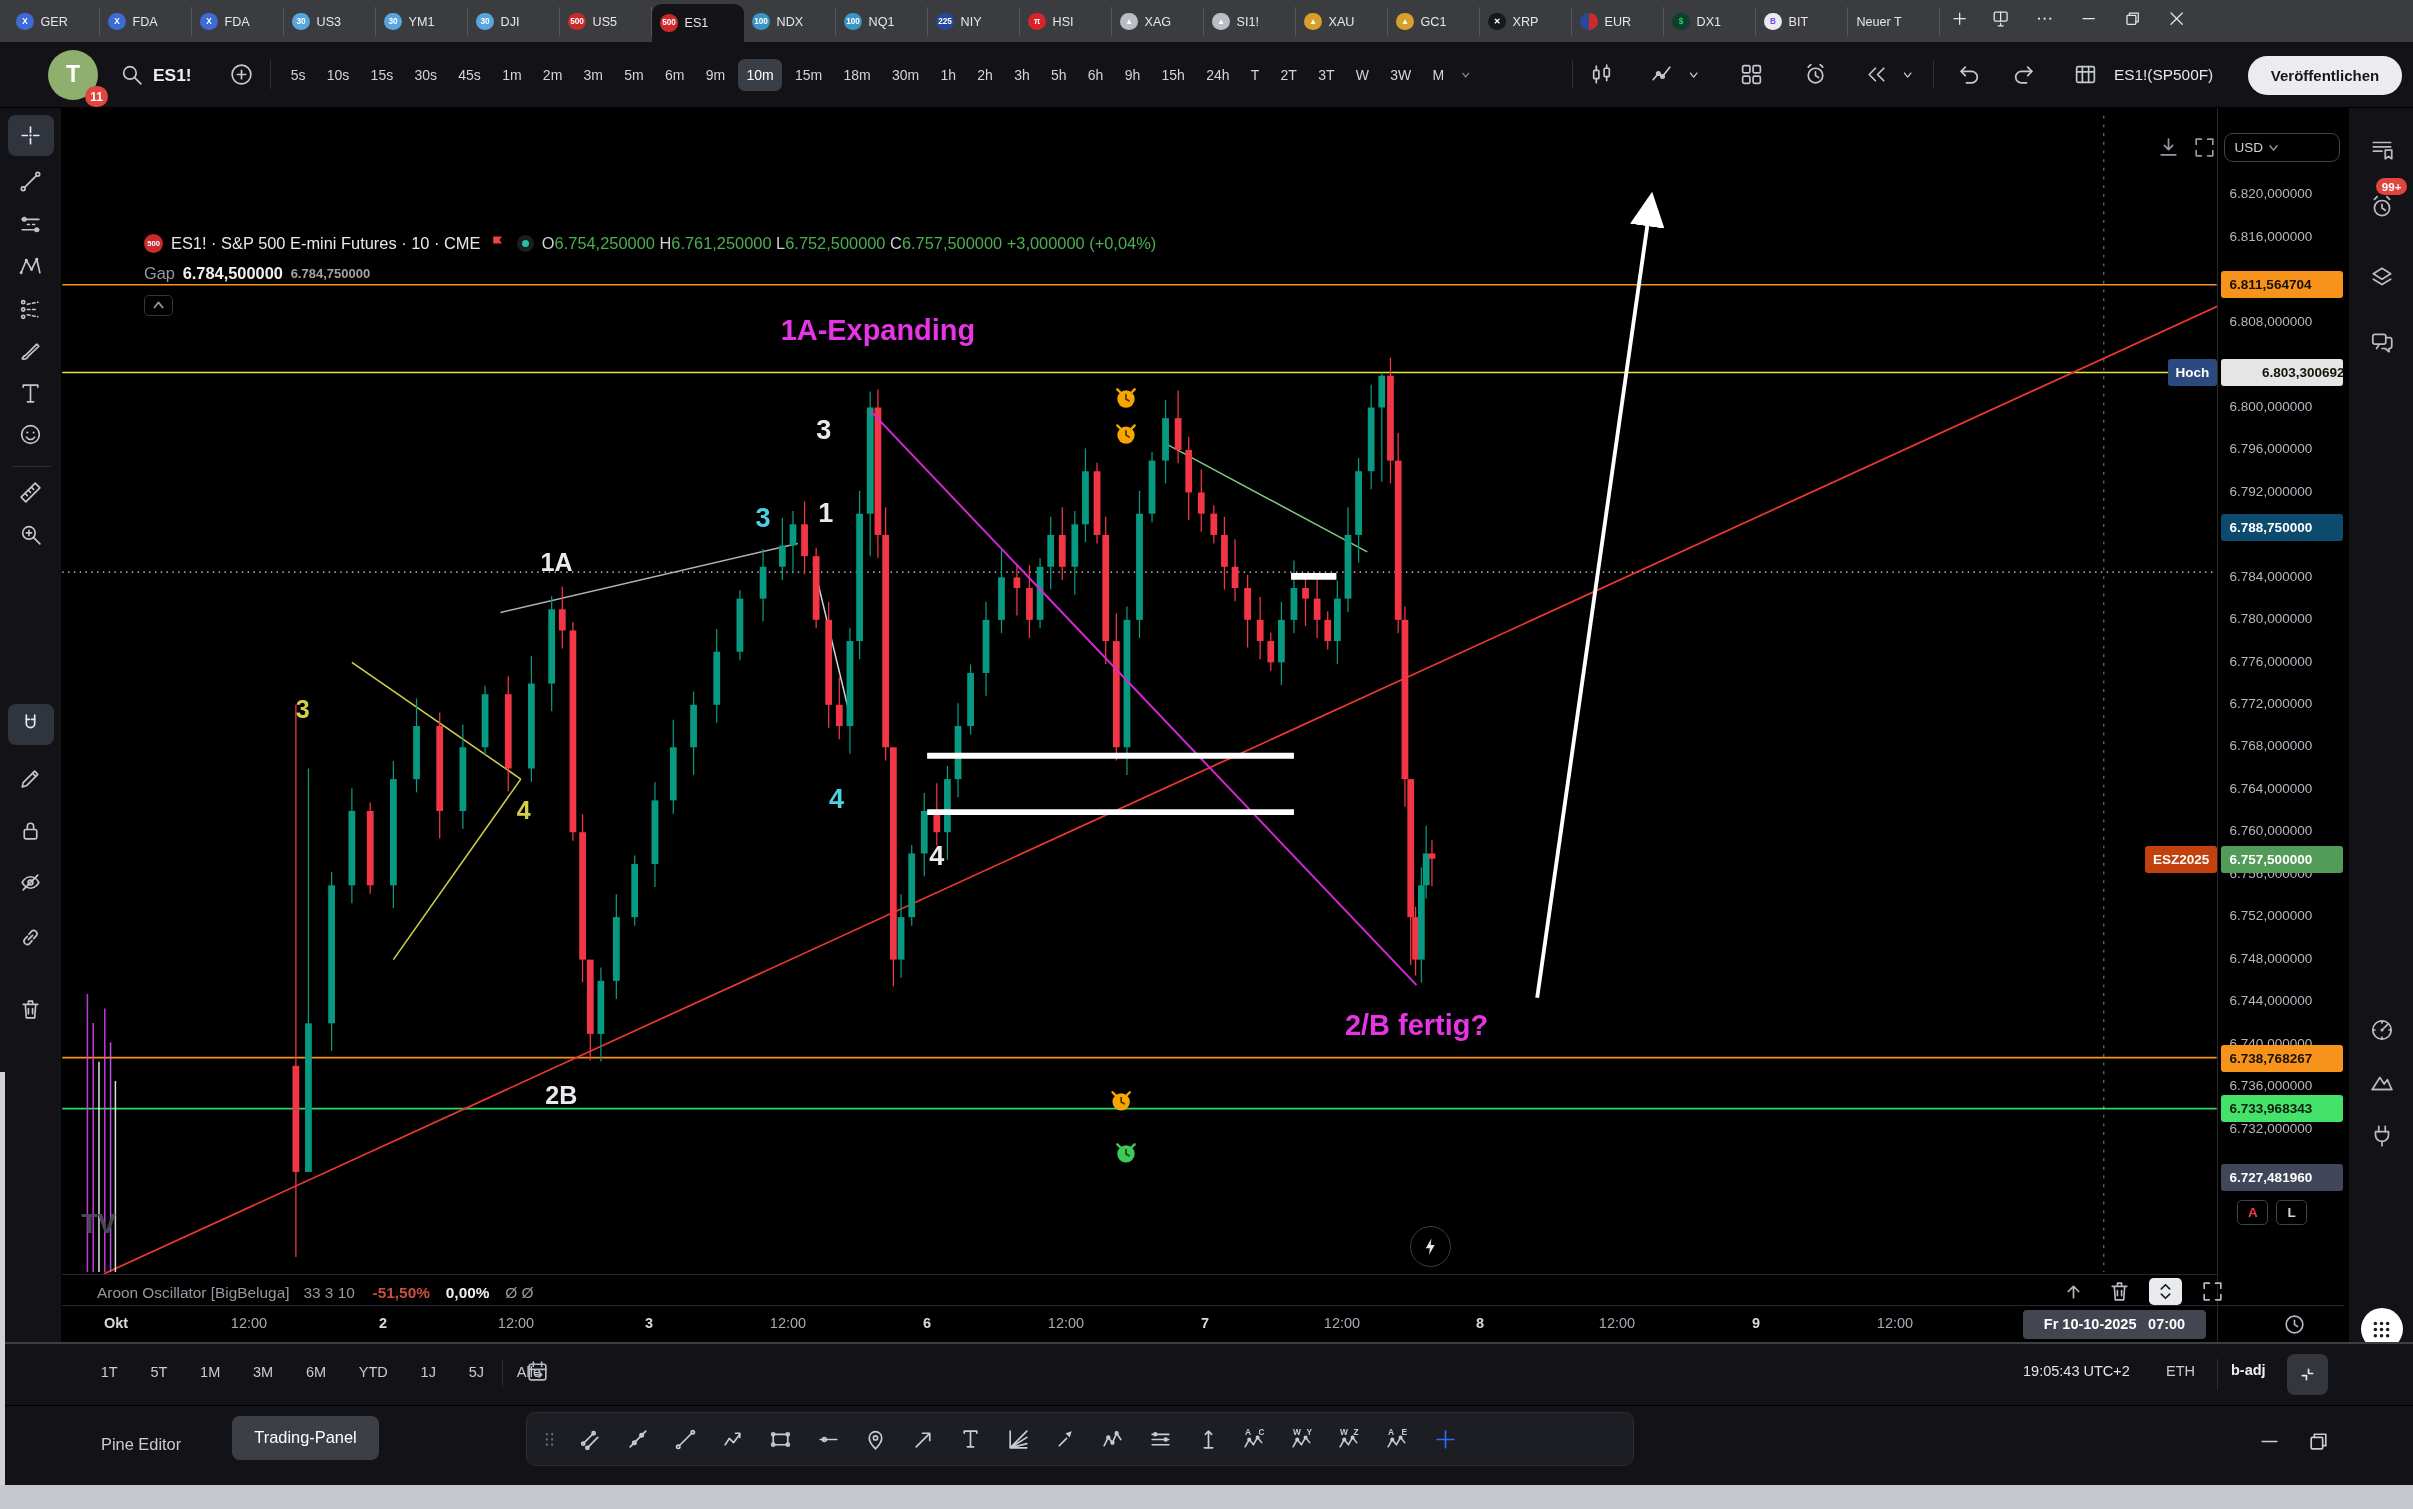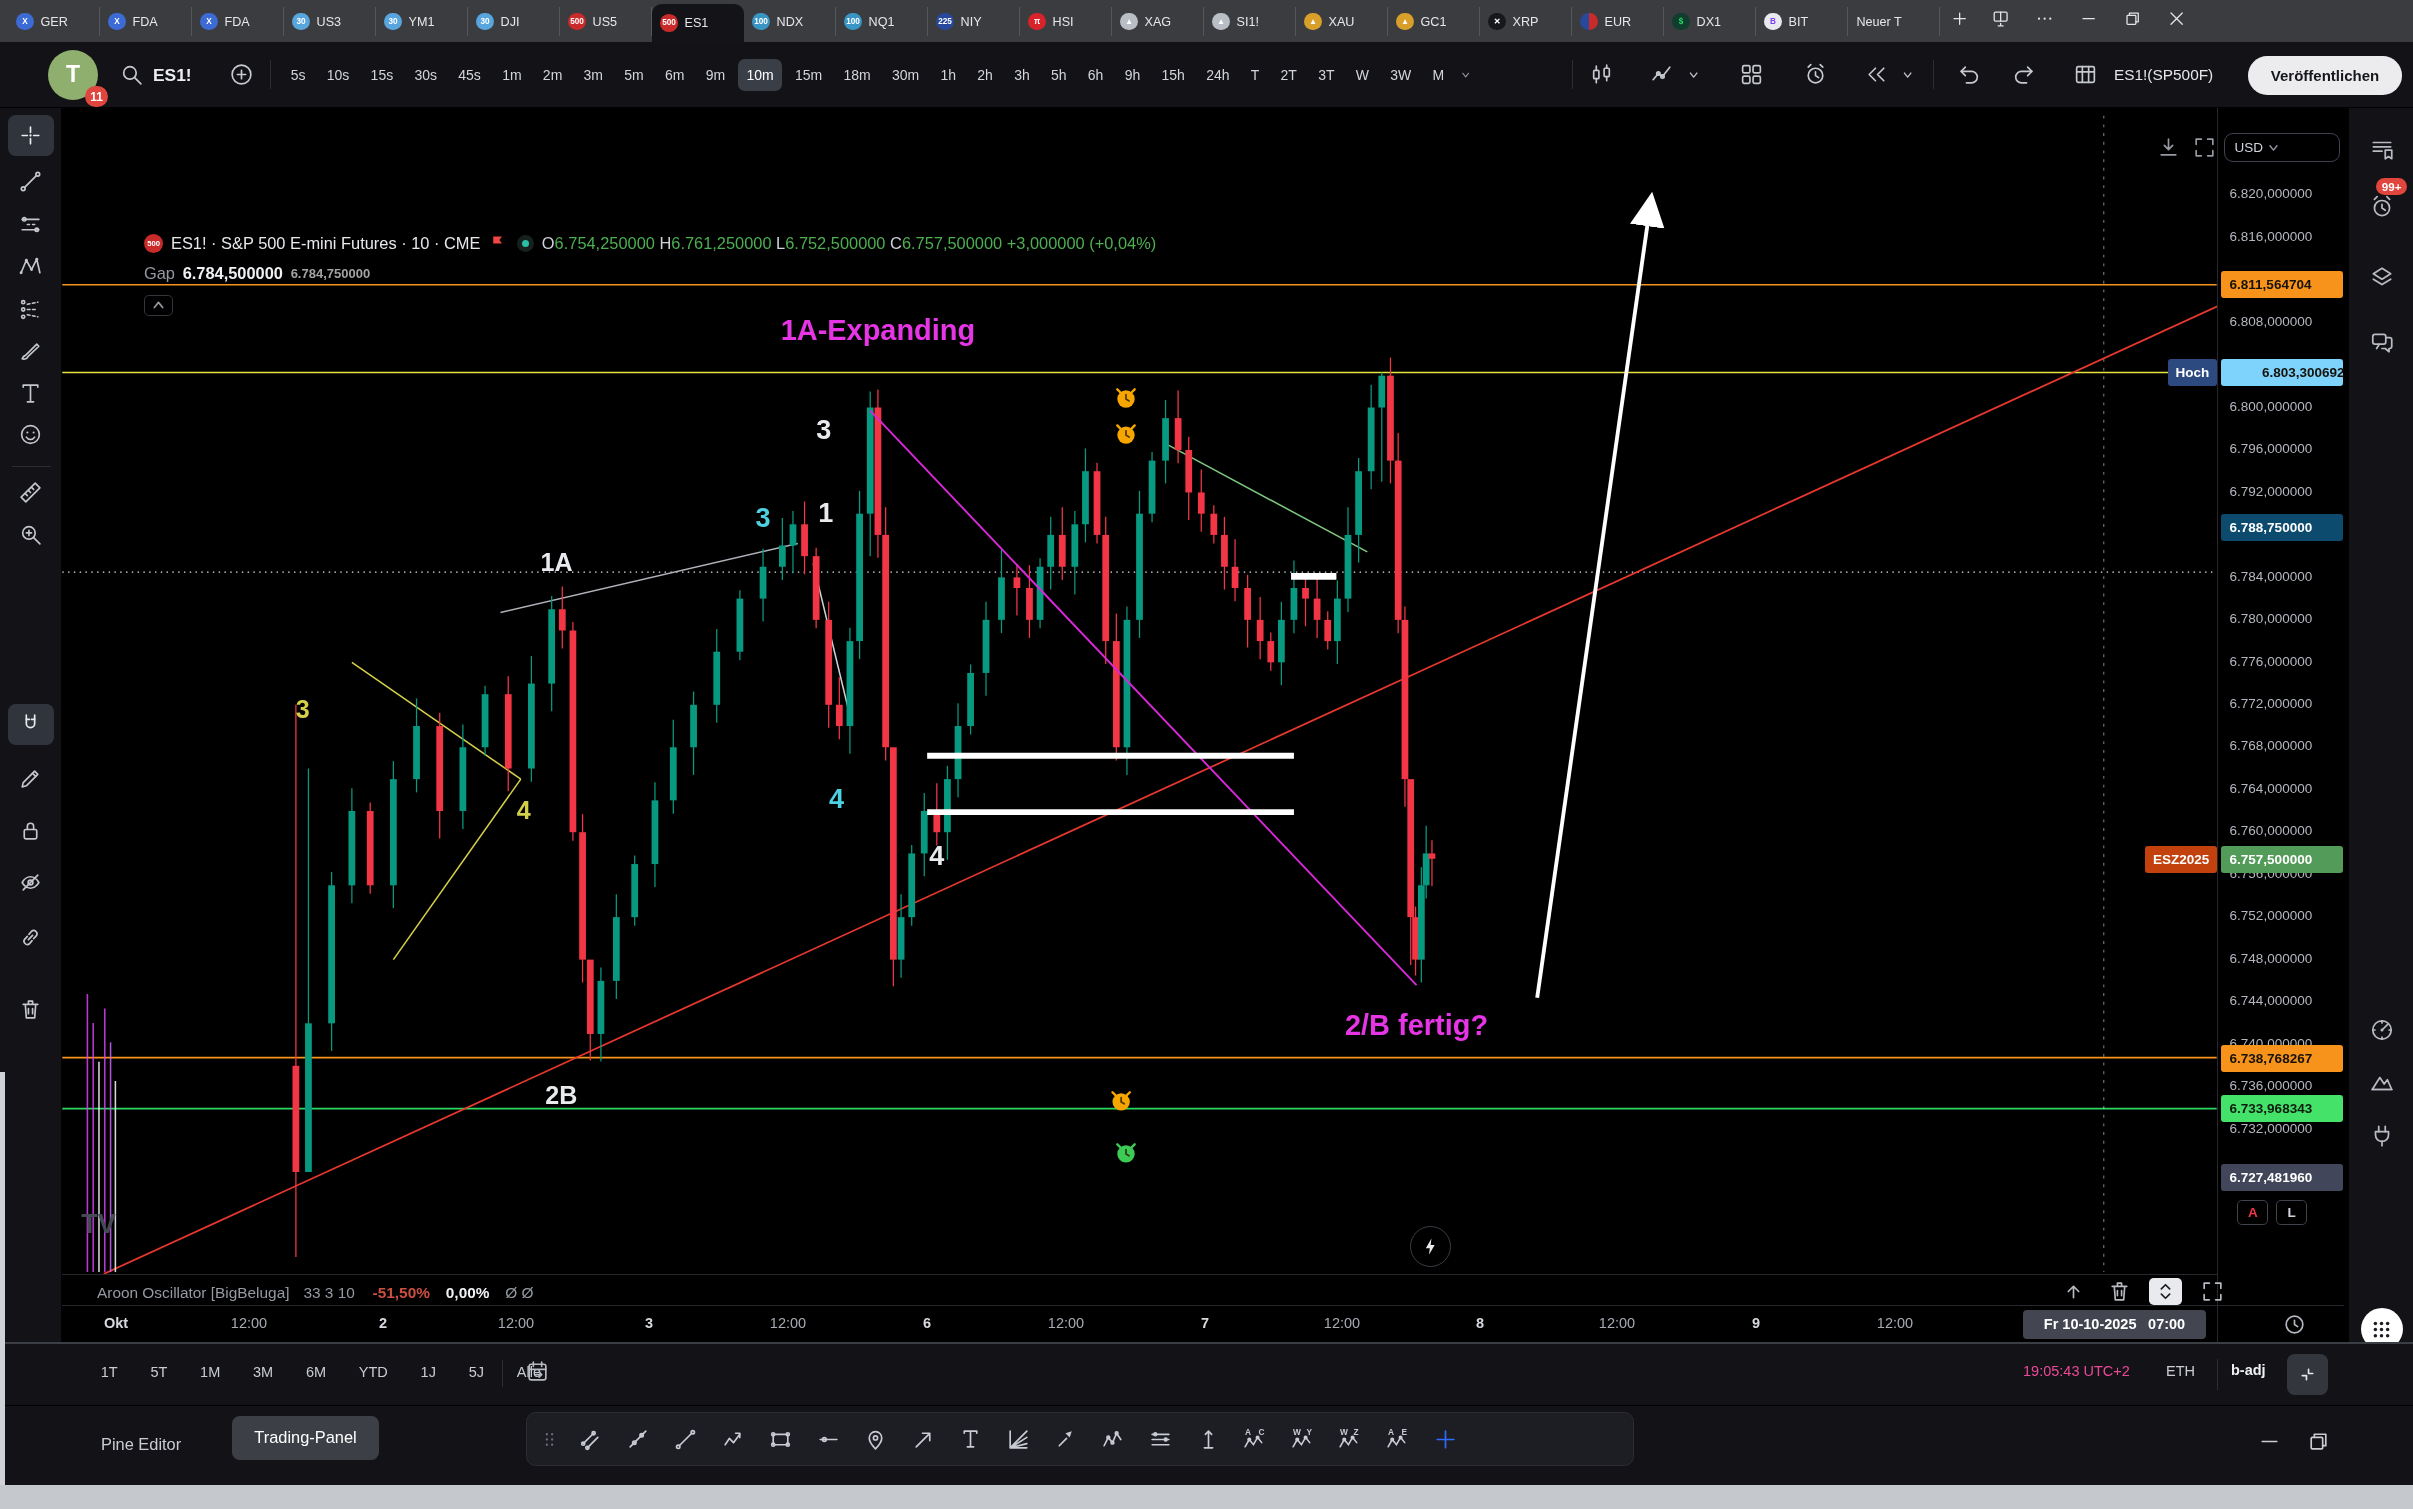--- a/index.html
+++ b/index.html
@@ -717,21 +717,21 @@
       <div class="ptick" style="top: 673px;">6.764,000000</div>
       <div class="ptick" style="top: 715px;">6.760,000000</div>
       <div class="ptick" style="top: 758px;">6.756,000000</div>
       <div class="ptick" style="top: 800px;">6.752,000000</div>
       <div class="ptick" style="top: 843px;">6.748,000000</div>
       <div class="ptick" style="top: 885px;">6.744,000000</div>
       <div class="ptick" style="top: 928px;">6.740,000000</div>
       <div class="ptick" style="top: 970px;">6.736,000000</div>
       <div class="ptick" style="top: 1013px;">6.732,000000</div>
       <div class="pbadge" style="top: 163px; background: rgb(247, 147, 26); color: rgb(21, 18, 10);">6.811,564704</div>
-      <div class="pbadge" style="top: 251px; background: #7dd3fc; color: rgb(21, 18, 10); padding-left: 41px;">6.803,300692</div>
+      <div class="pbadge" style="top: 251px; background: #e5e5e5; color: rgb(21, 18, 10); padding-left: 41px;">6.803,300692</div>
       <div class="pbadge" style="top: 406px; background: #0c4a6e; color: rgb(255, 255, 255);">6.788,750000</div>
       <div class="pbadge" style="top: 738px; background: rgb(83, 155, 88); color: rgb(255, 255, 255);">6.757,500000</div>
       <div class="pbadge" style="top: 937px; background: rgb(247, 147, 26); color: rgb(21, 18, 10);">6.738,768267</div>
       <div class="pbadge" style="top: 987px; background: rgb(69, 226, 105); color: rgb(12, 28, 14);">6.733,968343</div>
       <div class="pbadge" style="top: 1056px; background: rgb(66, 70, 90); color: rgb(255, 255, 255);">6.727,481960</div>
       <div style="position: absolute; left: 19.3px; top: 1092px; width: 31px; height: 25px; border: 1px solid rgb(63, 67, 78); border-radius: 4.8px; display: flex; align-items: center; justify-content: center; font-size: 13.5px; font-weight: bold; color: rgb(242, 54, 69);">A</div>
       <div style="position: absolute; left: 58px; top: 1092px; width: 31px; height: 25px; border: 1px solid rgb(63, 67, 78); border-radius: 4.8px; display: flex; align-items: center; justify-content: center; font-size: 13.5px; font-weight: bold; color: rgb(209, 212, 220);">L</div>
     </div>
 
   <div id="rsidebar" class="abs">
@@ -874,21 +874,21 @@
         <div class="rng">1J</div>
         <div class="rng">5J</div>
         <div class="rng">Alle</div>
       </div>
     <div class="abs" style="left:502px;top:16.4px;width:1px;height:27px;background:#2c2e34"></div>
     <div class="abs" style="left:525px;top:15.4px;width:29px;height:29px;color:#b7bac1"><svg viewBox="0 0 24 24" width="25" height="25" fill="none" stroke="currentColor" stroke-width="1.6" stroke-linecap="round" stroke-linejoin="round">
           <rect x="4" y="5" width="16" height="15" rx="2"></rect>
           <path d="M8 3v4M16 3v4M4 10h16"></path>
           <path d="M10 15h6M13.5 12.5L16 15l-2.5 2.5"></path>
         </svg></div>
-    <div class="abs nowrap" style="left:2023px;top:19.3px;font-size:14.5px;color:#ec4899">19:05:43 UTC+2</div>
+    <div class="abs nowrap" style="left:2023px;top:19.3px;font-size:14.5px;color:#e5e5e5">19:05:43 UTC+2</div>
     <div class="abs nowrap" style="left:2166px;top:19.3px;font-size:14.5px;color:#c9ccd3">ETH</div>
     <div class="abs" style="left:2217px;top:14.5px;width:1px;height:31px;background:#2c2e34"></div>
     <div class="abs nowrap" style="left:2231px;top:18.3px;font-size:14.5px;font-weight:bold;color:#eef0f3">b-adj</div>
     <div class="abs" style="left:2287px;top:9.7px;width:41px;height:41px;background:#33363d;border-radius:7.7px;display:flex;align-items:center;justify-content:center;color:#e6e8ec">
         <svg viewBox="0 0 24 24" width="25" height="25" fill="none" stroke="currentColor" stroke-width="1.6" stroke-linecap="round" stroke-linejoin="round">
           <path d="M13 7v4h4M11 17v-4H7"></path>
         </svg>
       </div>
   </div>
 

